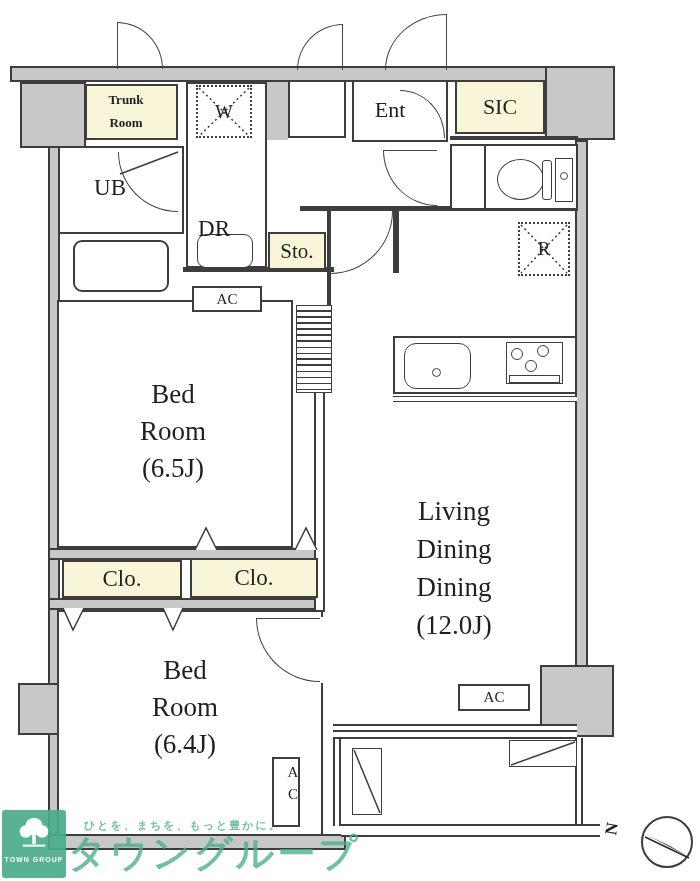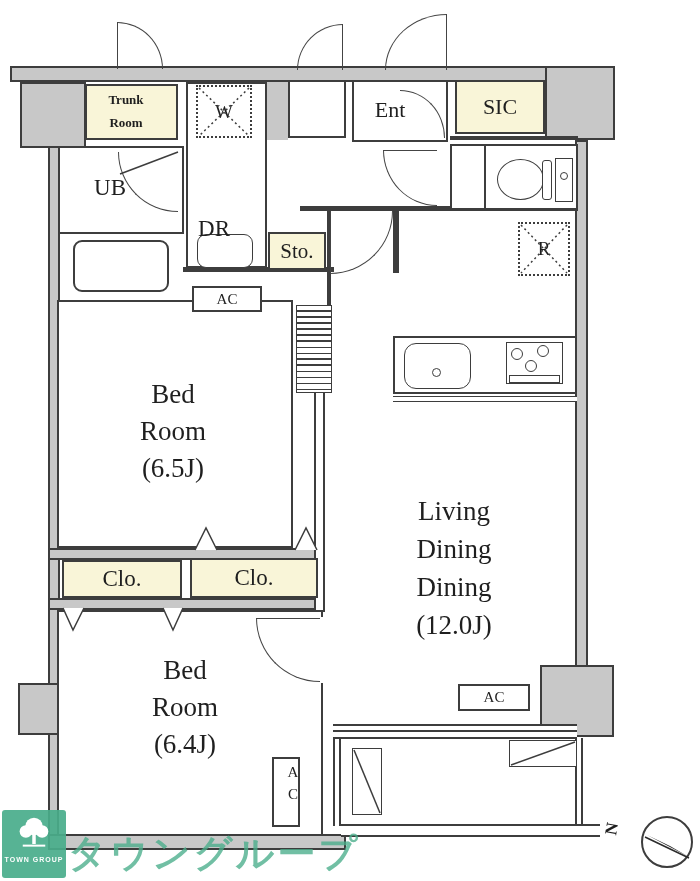--- a/index.html
+++ b/index.html
@@ -183,15 +183,16 @@
       <g fill="#ffffff">
         <circle cx="16" cy="10" r="7"></circle>
         <circle cx="9.5" cy="14" r="5"></circle>
         <circle cx="22.5" cy="14" r="5"></circle>
         <rect x="14.6" y="14" width="2.8" height="10"></rect>
         <rect x="7" y="24.5" width="18" height="1.6"></rect>
       </g>
     </svg>
     <div class="wm-caption">TOWN GROUP</div>
   </div>
+  <div class="abs wm-tagline" style="left:84px;top:818px;">ひとを、まちを、もっと豊かに。</div>
   <div class="abs wm-brand" style="left:68px;top:828px;">タウングループ</div>
 
 </div>
 
 </body></html>

